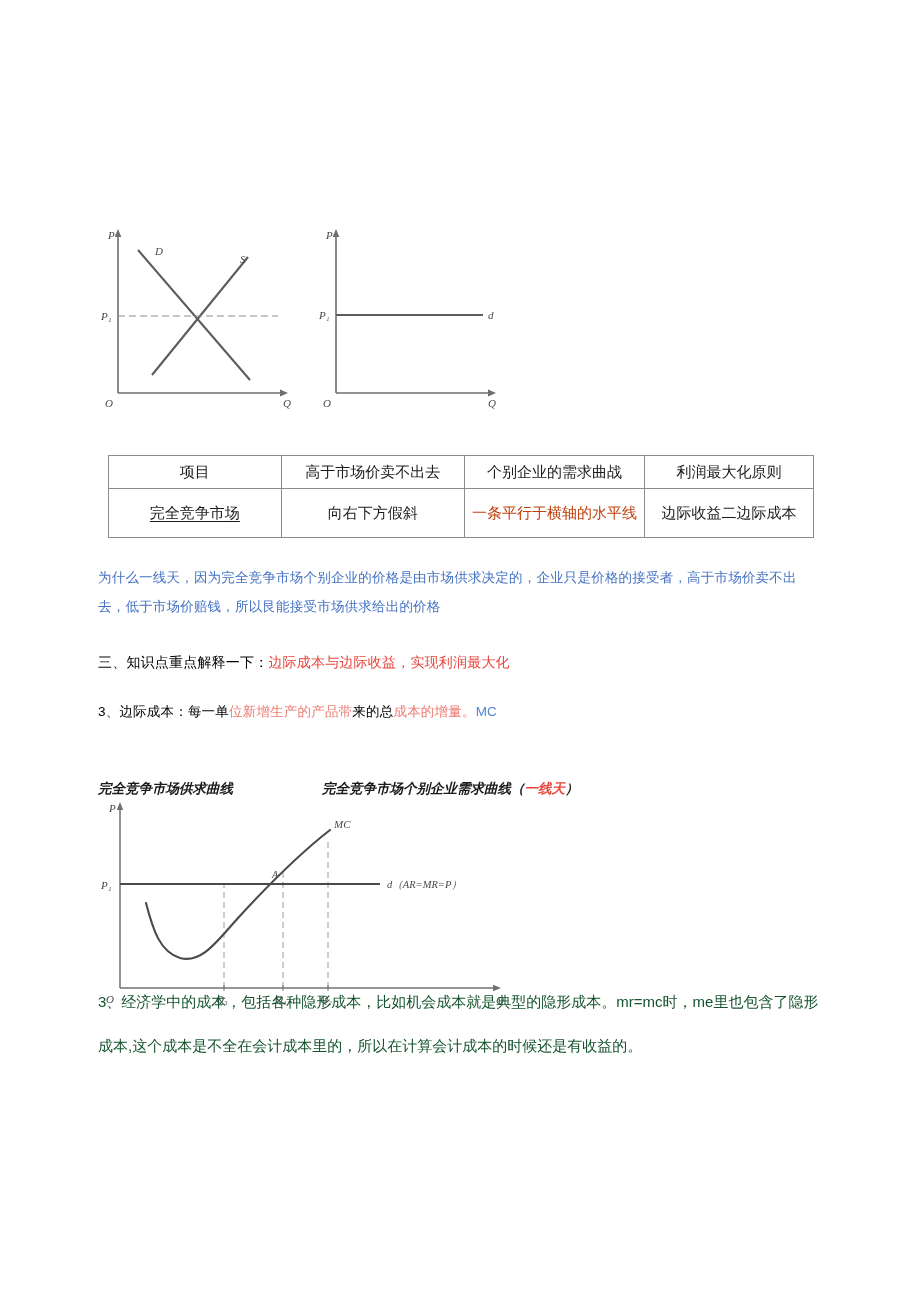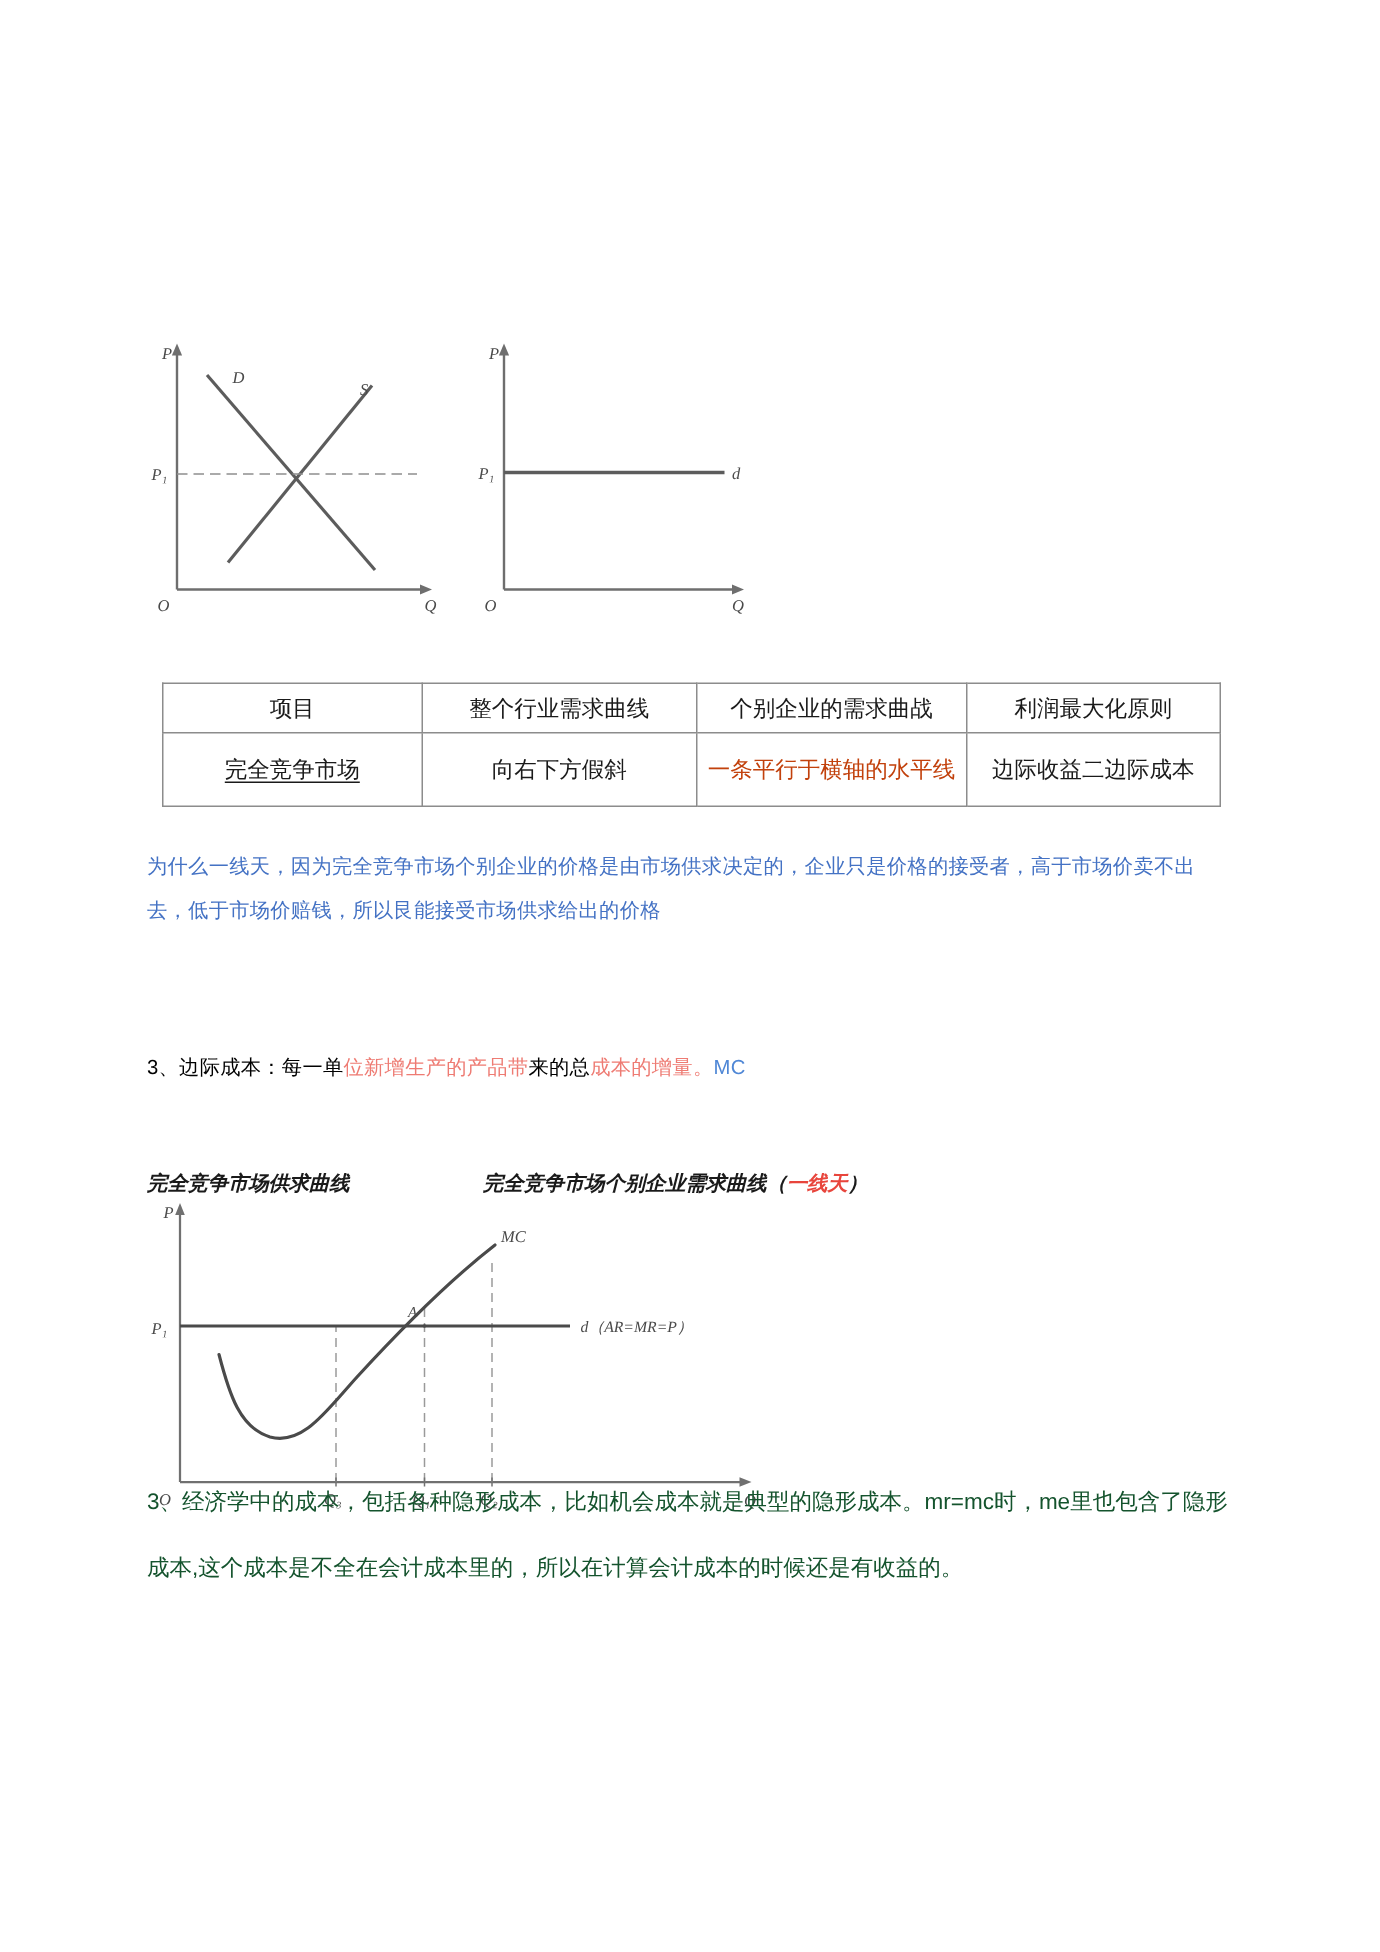--- a/index.html
+++ b/index.html
@@ -192,40 +192,43 @@
     <table class="compare">
       <colgroup>
         <col style="width:24.5%">
         <col style="width:26%">
         <col style="width:25.5%">
         <col style="width:24%">
       </colgroup>
       <tbody>
         <tr class="head">
           <td>项目</td>
-          <td>整个行业需求曲线</td>
+          <td>高于市场价卖不出去</td>
           <td>个别企业的需求曲战</td>
           <td>利润最大化原则</td>
         </tr>
         <tr class="body">
           <td>
             <span class="cell-underline">完全竞争市场</span>
           </td>
           <td>向右下方假斜</td>
           <td>
             <span class="cell-red">一条平行于横轴的水平线</span>
           </td>
           <td class="cell-serif">边际收益二边际成本</td>
         </tr>
       </tbody>
     </table>
   </div>
 
   <div class="para blue" id="blue-para">为什么一线天，因为完全竞争市场个别企业的价格是由市场供求决定的，企业只是价格的接受者，高于市场价卖不出去，低于市场价赔钱，所以艮能接受市场供求给出的价格</div>
 
+  <div class="para" id="heading-3">
+    <span>三、知识点重点解释一下：</span><span class="red">边际成本与边际收益，实现利润最大化</span>
+  </div>
 
   <div class="para" id="point-1">
     <span>3、边际成本：每一单</span><span class="red-soft">位新增生产的产品带</span><span>来的总</span><span class="red-soft">成本的增量。</span><span class="blue-mc">MC</span>
   </div>
 
 
   <div class="cap" id="cap-left">完全竞争市场供求曲线</div>
   <div class="cap" id="cap-right">
     <span>完全竞争市场个别企业需求曲线（</span><span class="red">一线天</span><span>）</span>
   </div>

